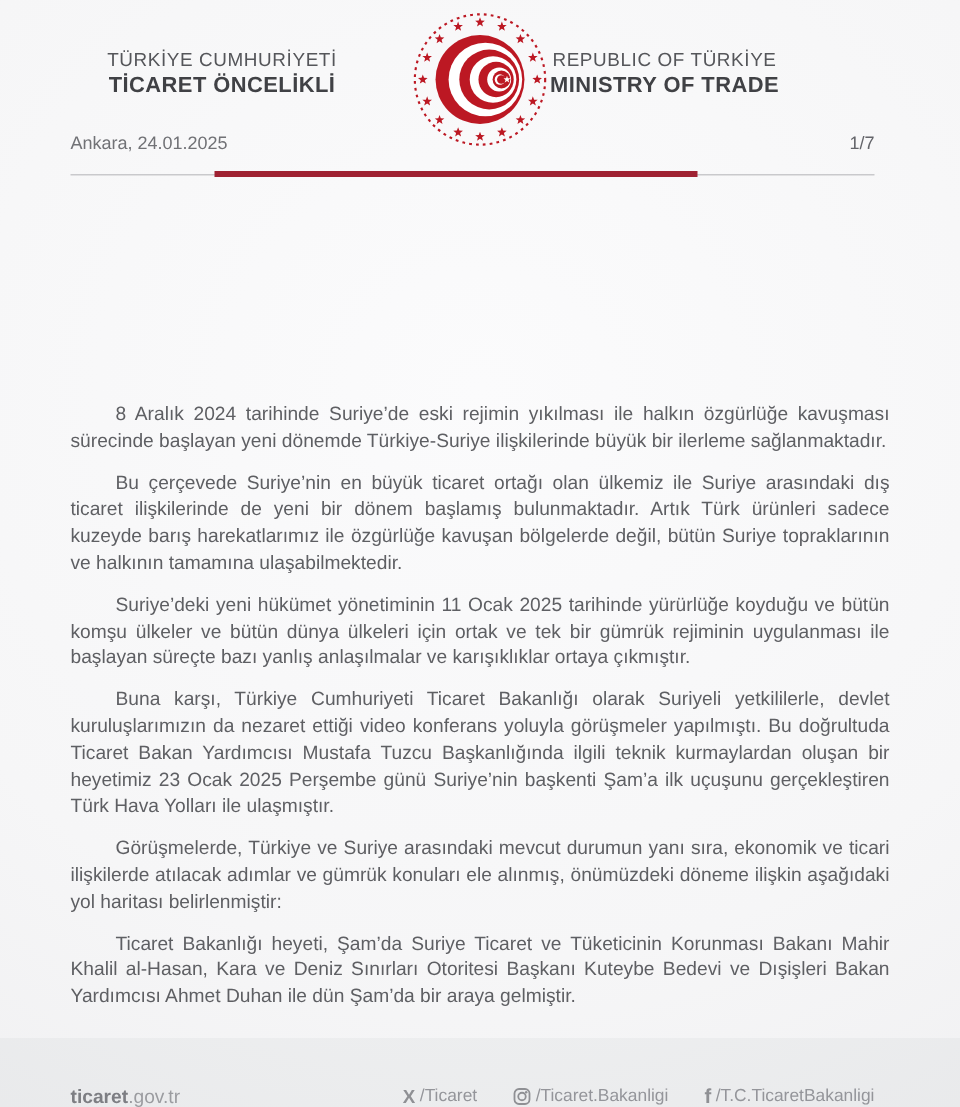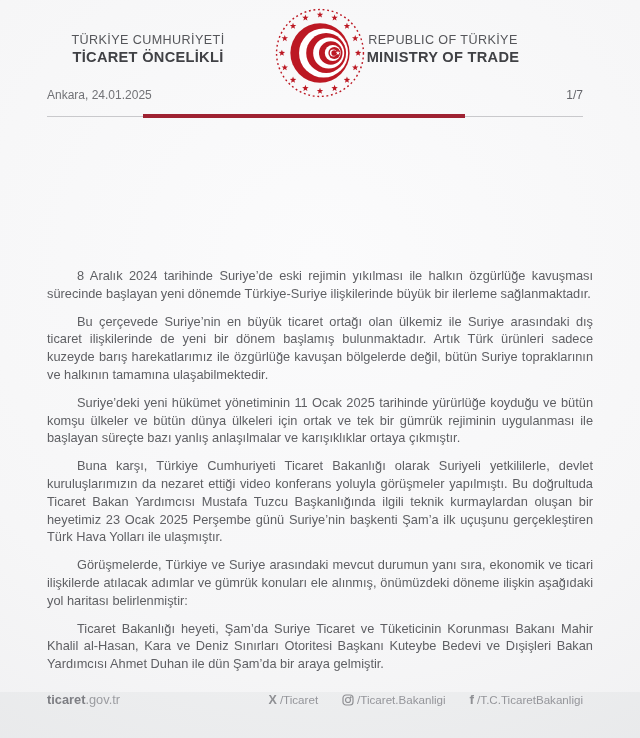--- a/index.html
+++ b/index.html
@@ -27,21 +27,21 @@
   
   .article { position:absolute; top:237px; left:47px; width:546px;margin-top:30px; }
   .article p {
     font-size:12.8px; line-height:17.8px; color:#5e5f63;
     text-align:justify; text-indent:30px; margin-bottom:10px;
   }
   
   .footer {
     position:absolute; left:0; bottom:0; width:640px; height:46px;
     background:rgba(40,44,52,0.035);
-    display:flex; align-items:flex-start; justify-content:space-between;
+    display:flex; align-items:flex-end; justify-content:space-between;
     padding:0 57px 0 47px;
   }
   .brand { font-size:12.8px; color:#9b9ca0; cursor:pointer; }
   .brand b { color:#7d7e83; font-weight:700; }
   .social { display:flex; align-items:center; gap:24px; }
   .social-item { display:flex; align-items:center; gap:3px; font-size:11.6px; color:#94959a; cursor:pointer; }
   .glyph-x { font-weight:600; font-size:12.5px; color:#8f9094; }
   .glyph-f { font-weight:700; font-size:13.5px; color:#8f9094; }
   .ig-icon { display:inline-block; width:12px; height:12px; }
 </style>

